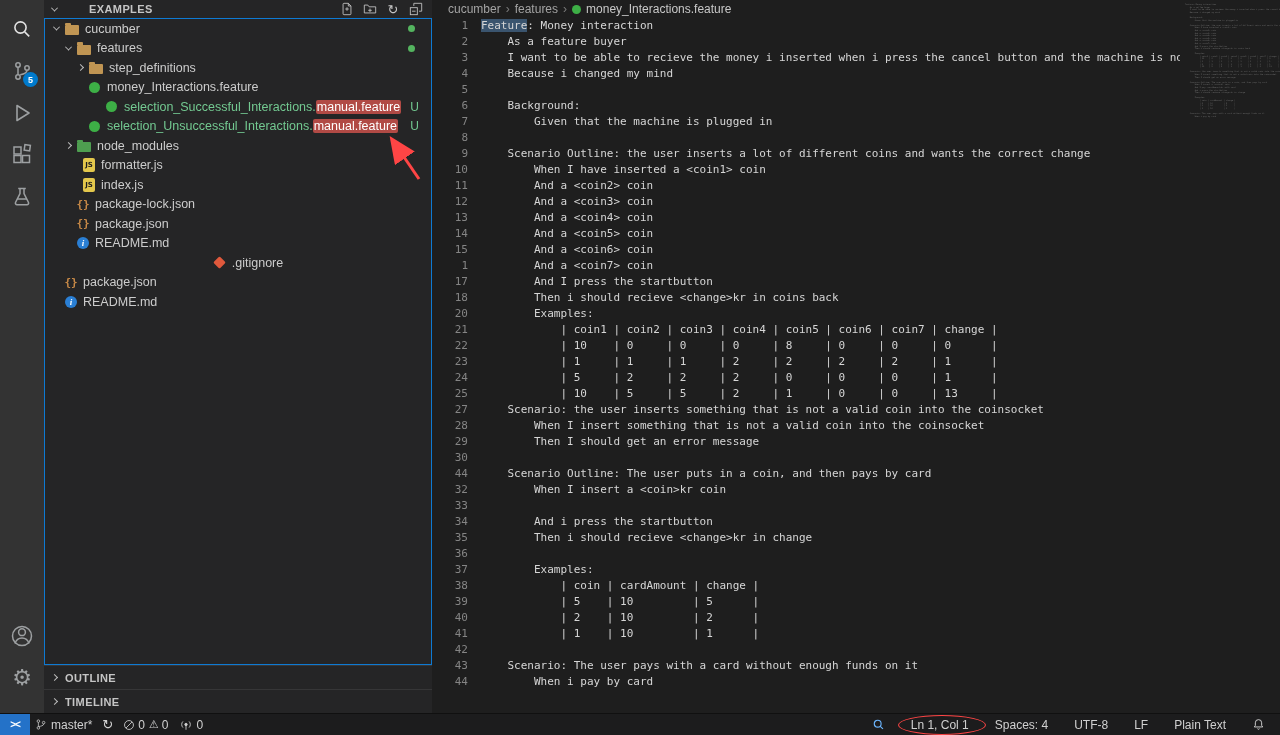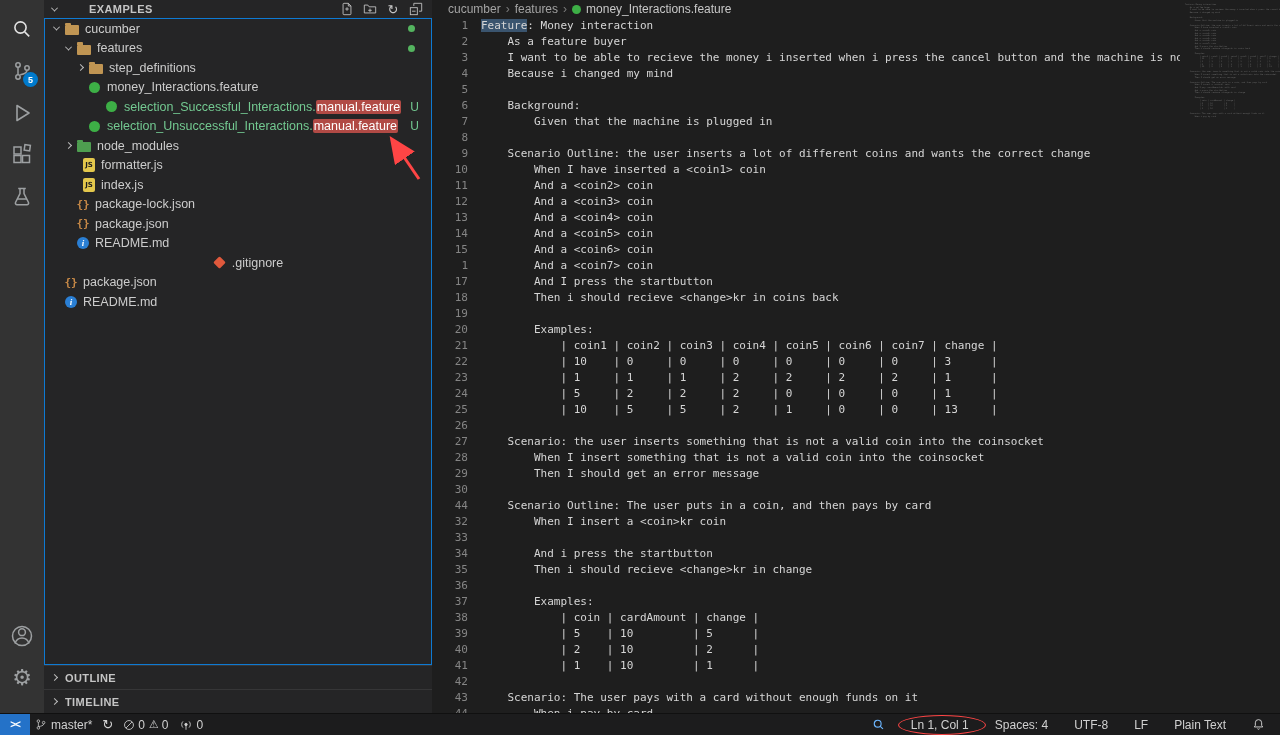--- a/index.html
+++ b/index.html
@@ -319,28 +319,26 @@
         <div class="cl"><span class="ln">9</span><span class="lt">    Scenario Outline: the user inserts a lot of different coins and wants the correct change</span></div>
         <div class="cl"><span class="ln">10</span><span class="lt">        When I have inserted a &lt;coin1&gt; coin</span></div>
         <div class="cl"><span class="ln">11</span><span class="lt">        And a &lt;coin2&gt; coin</span></div>
         <div class="cl"><span class="ln">12</span><span class="lt">        And a &lt;coin3&gt; coin</span></div>
         <div class="cl"><span class="ln">13</span><span class="lt">        And a &lt;coin4&gt; coin</span></div>
         <div class="cl"><span class="ln">14</span><span class="lt">        And a &lt;coin5&gt; coin</span></div>
         <div class="cl"><span class="ln">15</span><span class="lt">        And a &lt;coin6&gt; coin</span></div>
         <div class="cl"><span class="ln">1</span><span class="lt">        And a &lt;coin7&gt; coin</span></div>
         <div class="cl"><span class="ln">17</span><span class="lt">        And I press the startbutton</span></div>
         <div class="cl"><span class="ln">18</span><span class="lt">        Then i should recieve &lt;change&gt;kr in coins back</span></div>
-        <div class="cl"><span class="ln">19</span><span class="lt"> </span></div>
         <div class="cl"><span class="ln">20</span><span class="lt">        Examples:</span></div>
         <div class="cl"><span class="ln">21</span><span class="lt">            | coin1 | coin2 | coin3 | coin4 | coin5 | coin6 | coin7 | change |</span></div>
-        <div class="cl"><span class="ln">22</span><span class="lt">            | 10    | 0     | 0     | 0     | 0     | 0     | 0     | 3      |</span></div>
+        <div class="cl"><span class="ln">22</span><span class="lt">            | 10    | 0     | 0     | 0     | 8     | 0     | 0     | 0      |</span></div>
         <div class="cl"><span class="ln">23</span><span class="lt">            | 1     | 1     | 1     | 2     | 2     | 2     | 2     | 1      |</span></div>
         <div class="cl"><span class="ln">24</span><span class="lt">            | 5     | 2     | 2     | 2     | 0     | 0     | 0     | 1      |</span></div>
         <div class="cl"><span class="ln">25</span><span class="lt">            | 10    | 5     | 5     | 2     | 1     | 0     | 0     | 13     |</span></div>
-        <div class="cl"><span class="ln">26</span><span class="lt"> </span></div>
         <div class="cl"><span class="ln">27</span><span class="lt">    Scenario: the user inserts something that is not a valid coin into the coinsocket</span></div>
         <div class="cl"><span class="ln">28</span><span class="lt">        When I insert something that is not a valid coin into the coinsocket</span></div>
         <div class="cl"><span class="ln">29</span><span class="lt">        Then I should get an error message</span></div>
         <div class="cl"><span class="ln">30</span><span class="lt"> </span></div>
         <div class="cl"><span class="ln">44</span><span class="lt">    Scenario Outline: The user puts in a coin, and then pays by card</span></div>
         <div class="cl"><span class="ln">32</span><span class="lt">        When I insert a &lt;coin&gt;kr coin</span></div>
         <div class="cl"><span class="ln">33</span></div>
         <div class="cl"><span class="ln">34</span><span class="lt">        And i press the startbutton</span></div>
         <div class="cl"><span class="ln">35</span><span class="lt">        Then i should recieve &lt;change&gt;kr in change</span></div>
         <div class="cl"><span class="ln">36</span><span class="lt"> </span></div>

